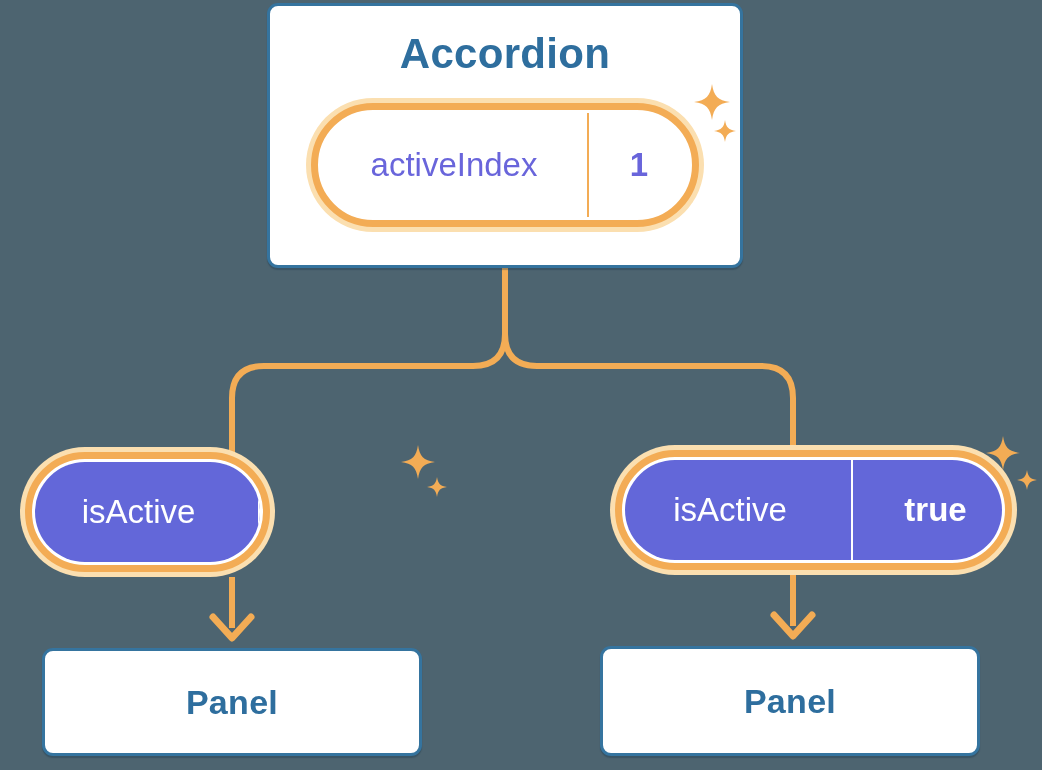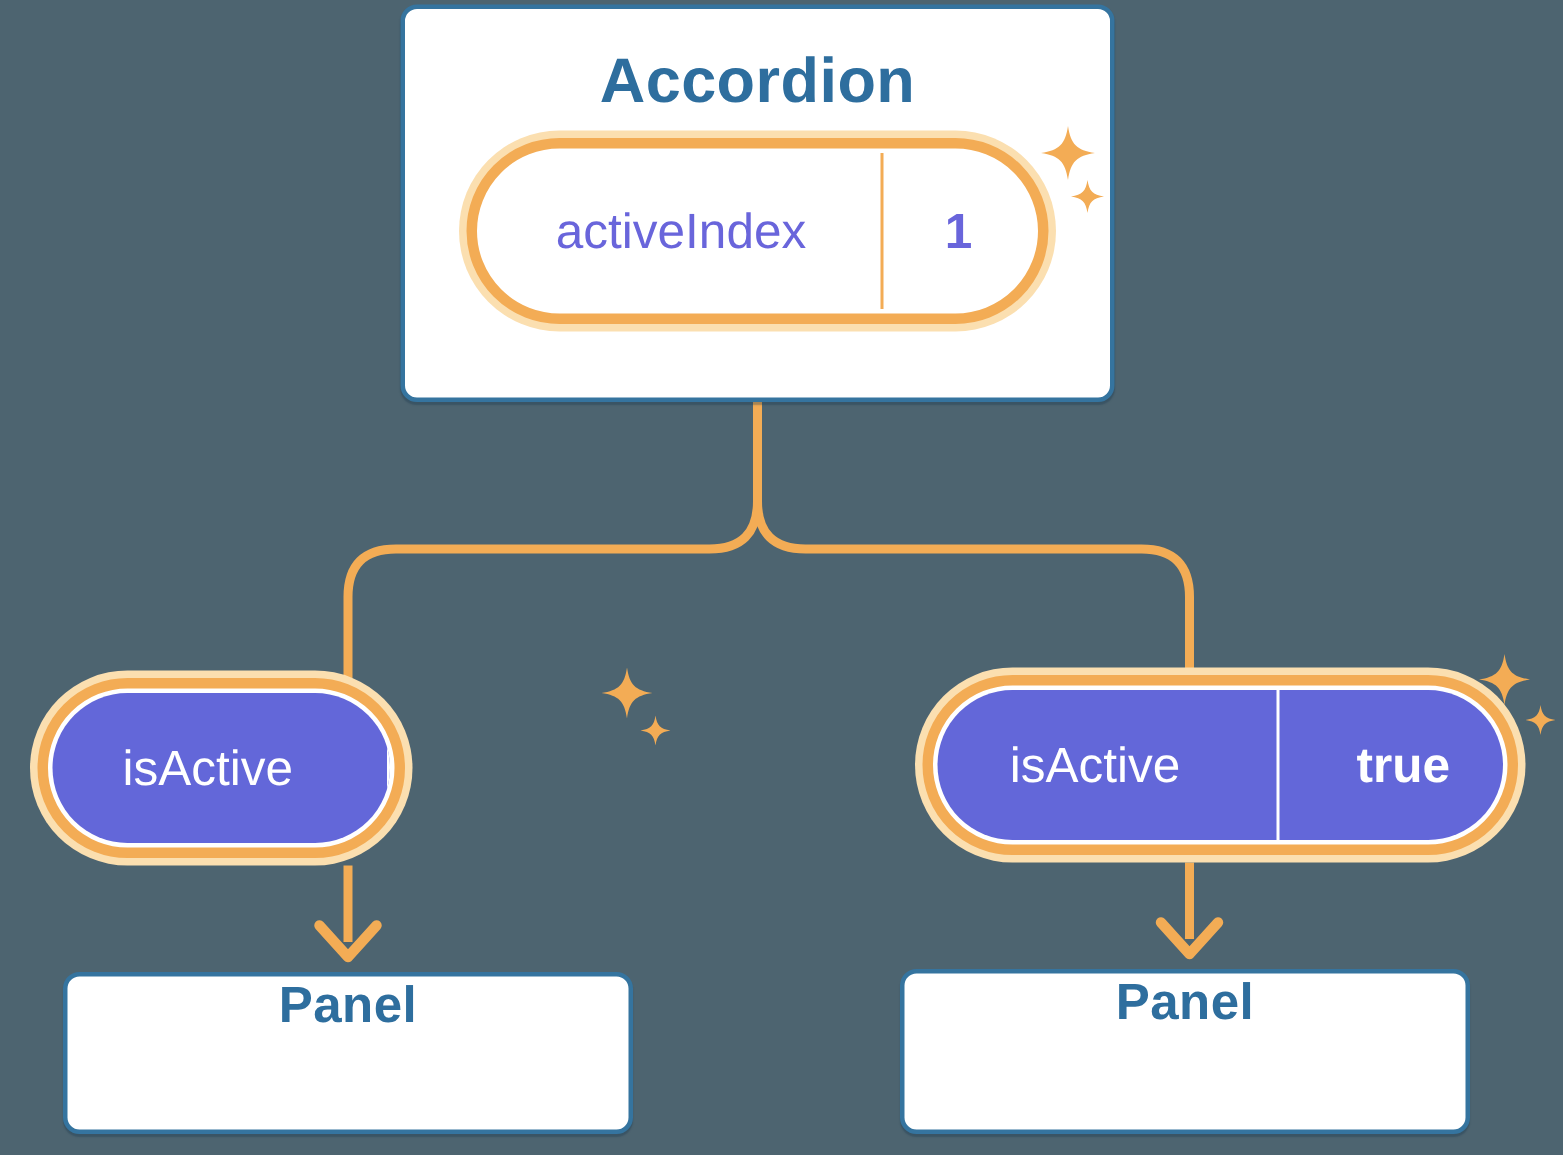--- a/index.html
+++ b/index.html
@@ -36,21 +36,21 @@
   .card-accordion{
     left:267px;top:3px;width:476px;height:265px;
     display:flex;flex-direction:column;align-items:center;
   }
   .card-title{
     margin-top:24px;
     font-size:42px;font-weight:600;letter-spacing:.3px;
     color:var(--card-text);
   }
   .panel{
-    display:flex;justify-content:center;
+    display:flex;align-items:center;justify-content:center;
     font-size:34px;font-weight:600;letter-spacing:.3px;
     color:var(--card-text);
   }
   .panel-left{left:42px;top:648px;width:380px;height:108px;}
   .panel-right{left:600px;top:646px;width:380px;height:110px;}
 
   
   .pill-halo{
     background:var(--accent-orange-halo);
     border-radius:999px;
@@ -67,21 +67,21 @@
   .pill-body{
     display:flex;align-items:stretch;
     border-radius:999px;
     overflow:hidden;
     height:104px;
   }
   .pill-body .cell{
     display:flex;align-items:center;justify-content:center;
     font-size:33px;
   }
-  .state-pill-halo{margin-top:9px;}
+  .state-pill-halo{margin-top:20px;}
   .state-pill-body{background:#fff;}
   .state-pill-body .label{width:266px;color:var(--state-text-purple);font-weight:500;}
   .state-pill-body .value{width:100px;color:var(--state-text-purple);font-weight:700;}
   .divider-orange{width:2px;background:var(--accent-orange);}
   .divider-white{width:2px;background:#fff;}
 
   .prop-pill{position:absolute;z-index:1;}
   .prop-pill-left{left:20px;top:447px;}
   .prop-pill-right{left:610px;top:445px;}
   .prop-pill .pill-body{background:var(--prop-purple);height:100px;gap:16px;}

